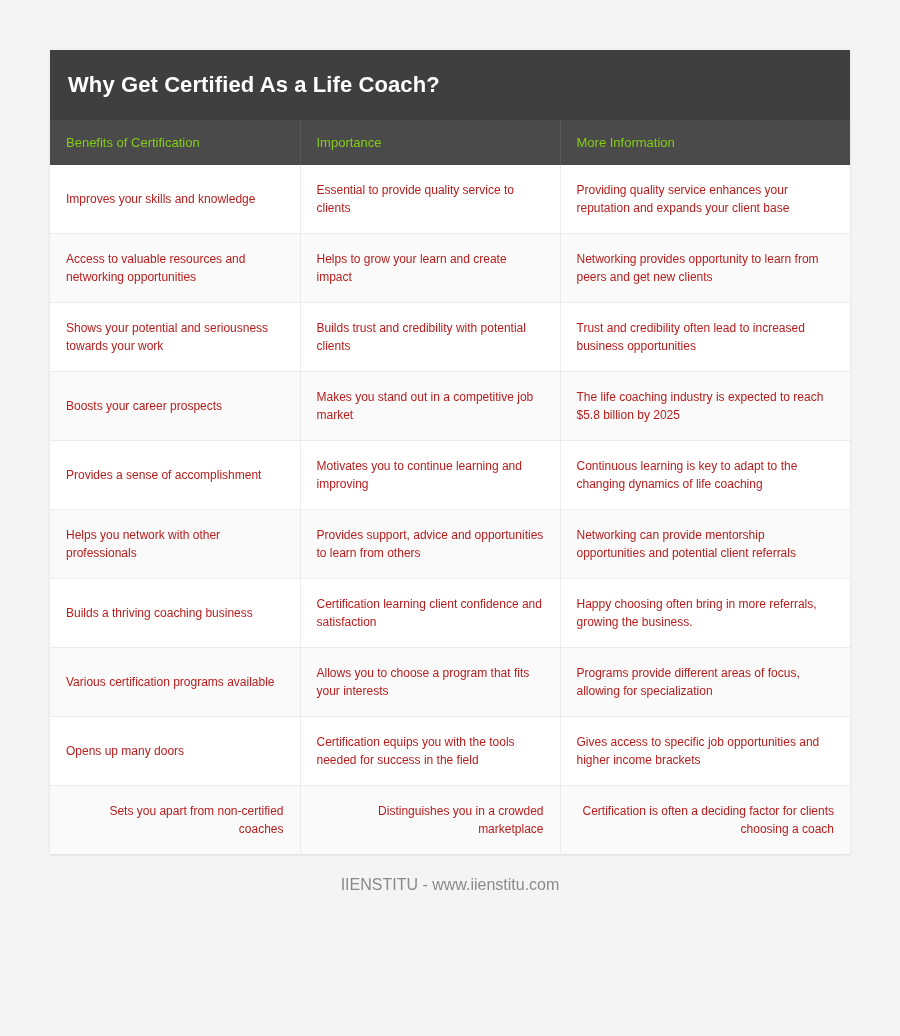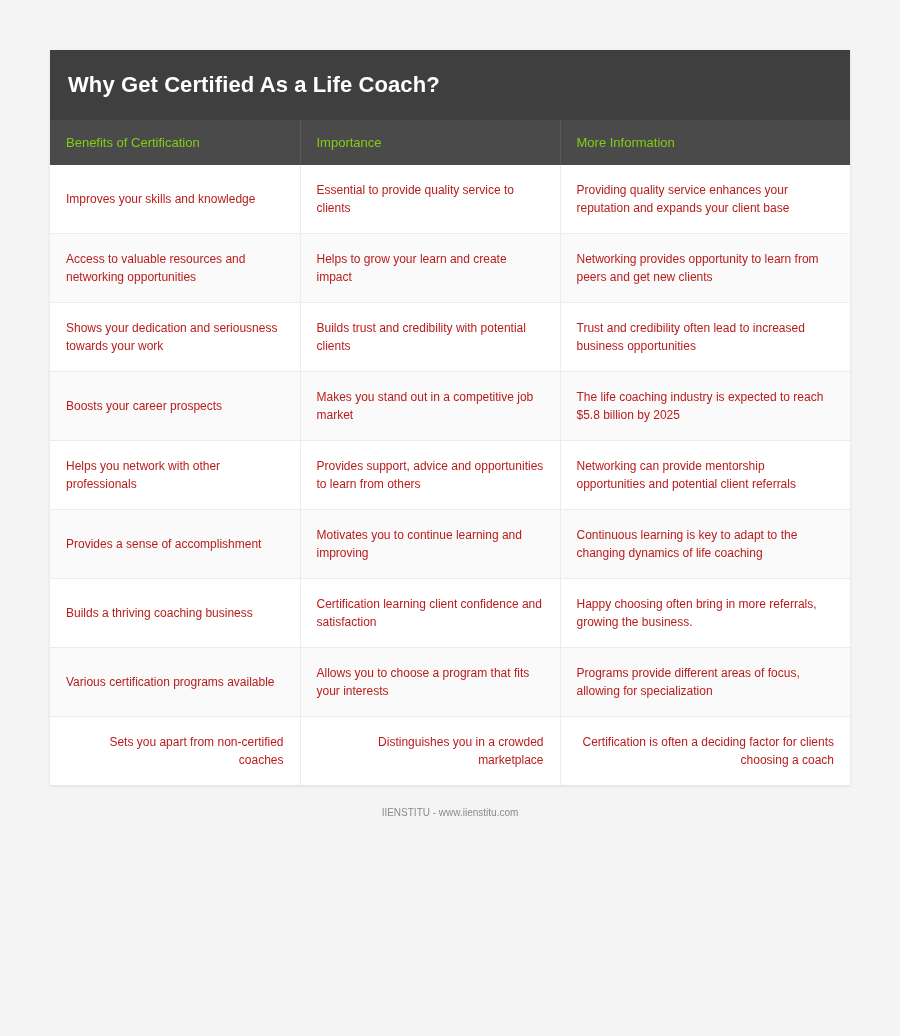--- a/index.html
+++ b/index.html
@@ -70,21 +70,21 @@
   }
   tbody tr:last-child td {
     border-bottom: none;
     text-align: right;
   }
   col.c1 { width: 250px; }
   col.c2 { width: 260px; }
   col.c3 { width: 290px; }
   .footer {
     text-align: center;
-    font-size: 10px;
+    font-size: 16px;
     color: #8a8a8a;
     padding: 22px 0 0 0;
   }
 </style>
 </head>
 <body>
 
 <div class="page">
 
   <div class="card">
@@ -111,48 +111,53 @@
           <td>Improves your skills and knowledge</td>
           <td>Essential to provide quality service to clients</td>
           <td>Providing quality service enhances your reputation and expands your client base</td>
         </tr>
         <tr>
           <td>Access to valuable resources and networking opportunities</td>
           <td>Helps to grow your learn and create impact</td>
           <td>Networking provides opportunity to learn from peers and get new clients</td>
         </tr>
         <tr>
-          <td>Shows your dedication and seriousness towards your work</td>
+          <td>Shows your potential and seriousness towards your work</td>
           <td>Builds trust and credibility with potential clients</td>
           <td>Trust and credibility often lead to increased business opportunities</td>
         </tr>
         <tr>
           <td>Boosts your career prospects</td>
           <td>Makes you stand out in a competitive job market</td>
           <td>The life coaching industry is expected to reach $5.8 billion by 2025</td>
         </tr>
         <tr>
+          <td>Provides a sense of accomplishment</td>
+          <td>Motivates you to continue learning and improving</td>
+          <td>Continuous learning is key to adapt to the changing dynamics of life coaching</td>
+        </tr>
+        <tr>
           <td>Helps you network with other professionals</td>
           <td>Provides support, advice and opportunities to learn from others</td>
           <td>Networking can provide mentorship opportunities and potential client referrals</td>
-        </tr>
-        <tr>
-          <td>Provides a sense of accomplishment</td>
-          <td>Motivates you to continue learning and improving</td>
-          <td>Continuous learning is key to adapt to the changing dynamics of life coaching</td>
         </tr>
         <tr>
           <td>Builds a thriving coaching business</td>
           <td>Certification learning client confidence and satisfaction</td>
           <td>Happy choosing often bring in more referrals, growing the business.</td>
         </tr>
         <tr>
           <td>Various certification programs available</td>
           <td>Allows you to choose a program that fits your interests</td>
           <td>Programs provide different areas of focus, allowing for specialization</td>
+        </tr>
+        <tr>
+          <td>Opens up many doors</td>
+          <td>Certification equips you with the tools needed for success in the field</td>
+          <td>Gives access to specific job opportunities and higher income brackets</td>
         </tr>
         <tr>
           <td>Sets you apart from non-certified coaches</td>
           <td>Distinguishes you in a crowded marketplace</td>
           <td>Certification is often a deciding factor for clients choosing a coach</td>
         </tr>
       </tbody>
     </table>
 
   </div>

